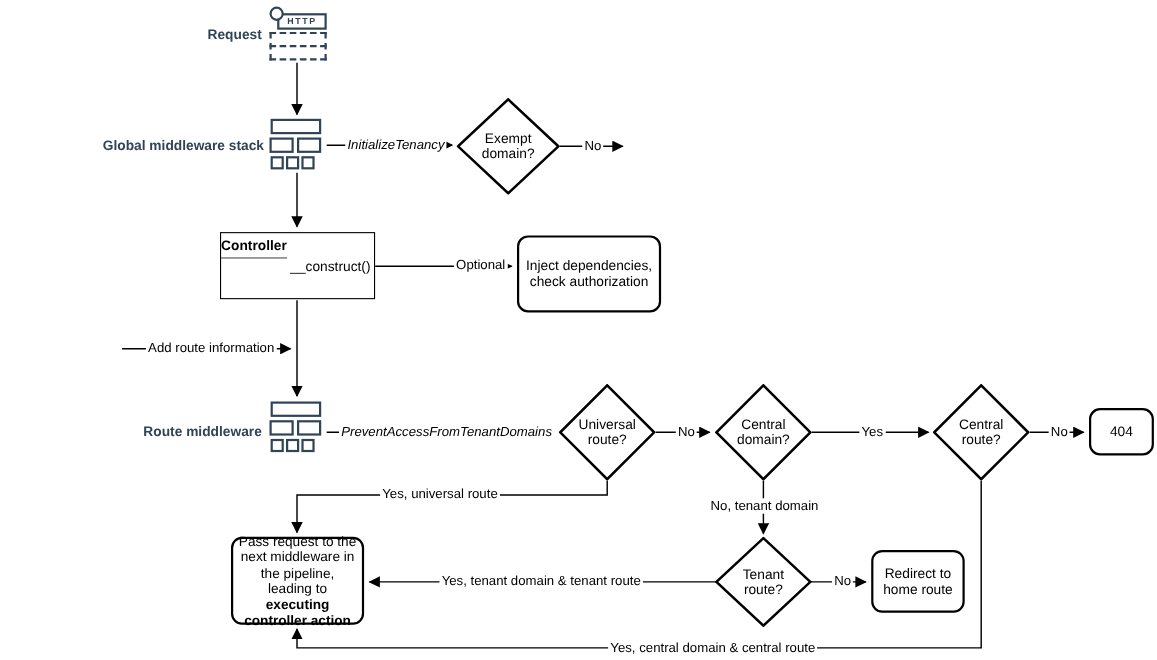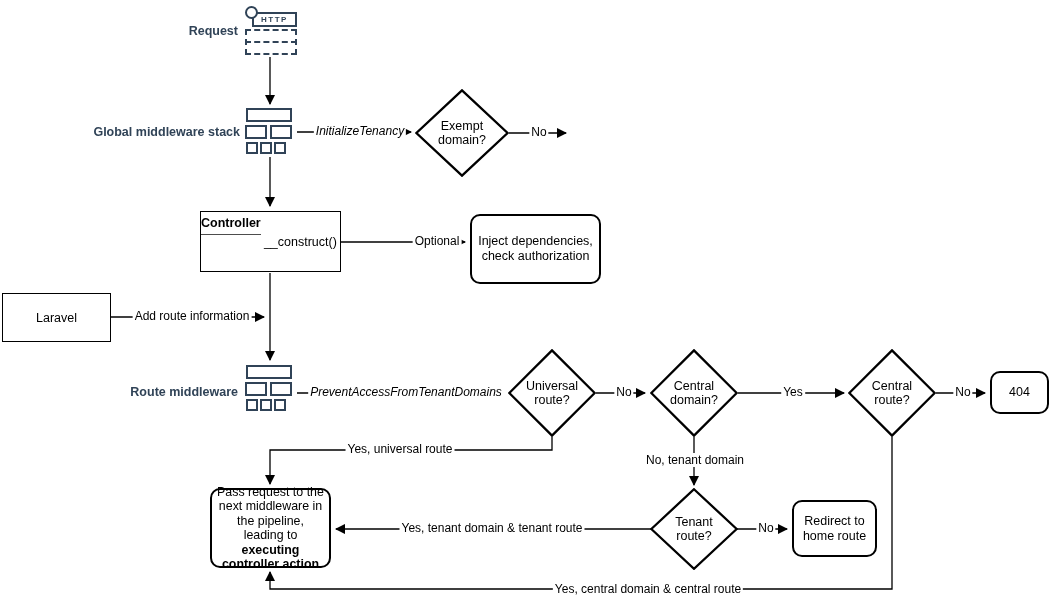--- a/index.html
+++ b/index.html
@@ -123,21 +123,20 @@
 
 
   <div class="abs uml" style="left:200px;top:211px;width:141px;height:61px;">
     <div class="title">Controller</div>
     <div class="gap"></div>
     <div class="method">__construct()</div>
   </div>
 
   <div class="abs rbox" style="left:470px;top:214px;width:131px;height:70px;">Inject dependencies, check authorization</div>
 
-  <div class="abs sbox" style="left:2px;top:293px;width:109px;height:49px;">Laravel</div>
 
   <div class="abs mw-icon" style="left:245px;top:365px;">
     <div class="r1"></div>
     <div class="row">
         <div class="m"></div>
         <div class="m"></div>
       </div>
     <div class="row3">
         <div class="s"></div>
         <div class="s"></div>

